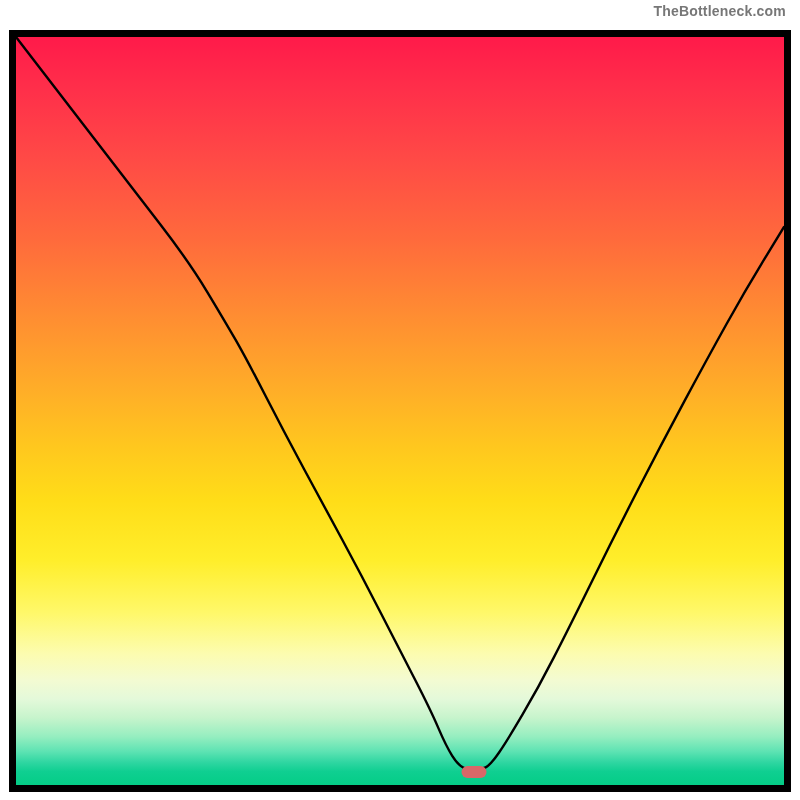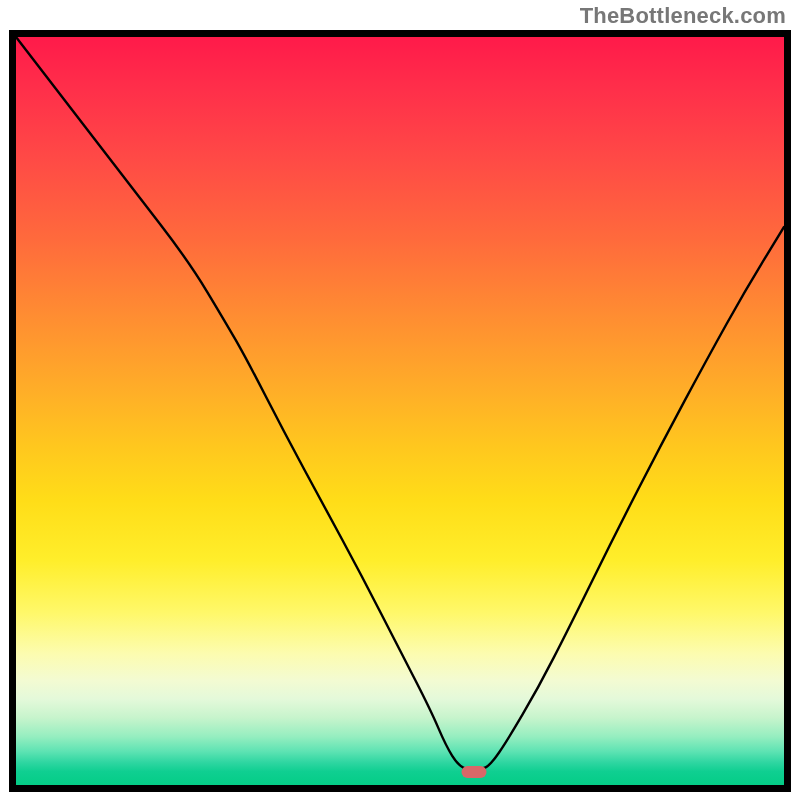--- a/index.html
+++ b/index.html
@@ -13,21 +13,21 @@
   }
   .wrap {
     position: relative;
     width: 800px;
     height: 800px;
   }
   .watermark {
     position: absolute;
     top: 3px;
     right: 14px;
-    font-size: 22px;
+    font-size: 14px;
     font-weight: 600;
     color: #777777;
     letter-spacing: 0.2px;
   }
   .plot-frame {
     position: absolute;
     left: 9px;
     top: 30px;
     width: 782px;
     height: 762px;

